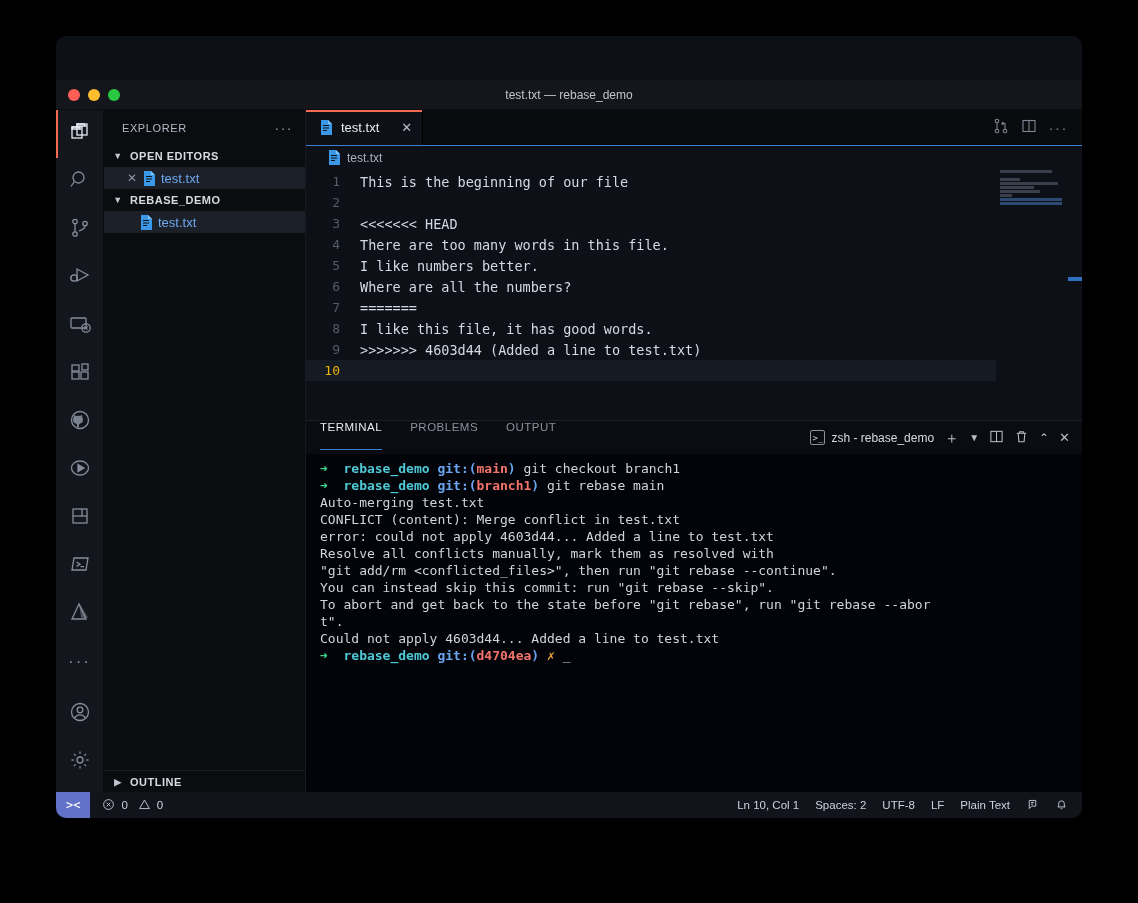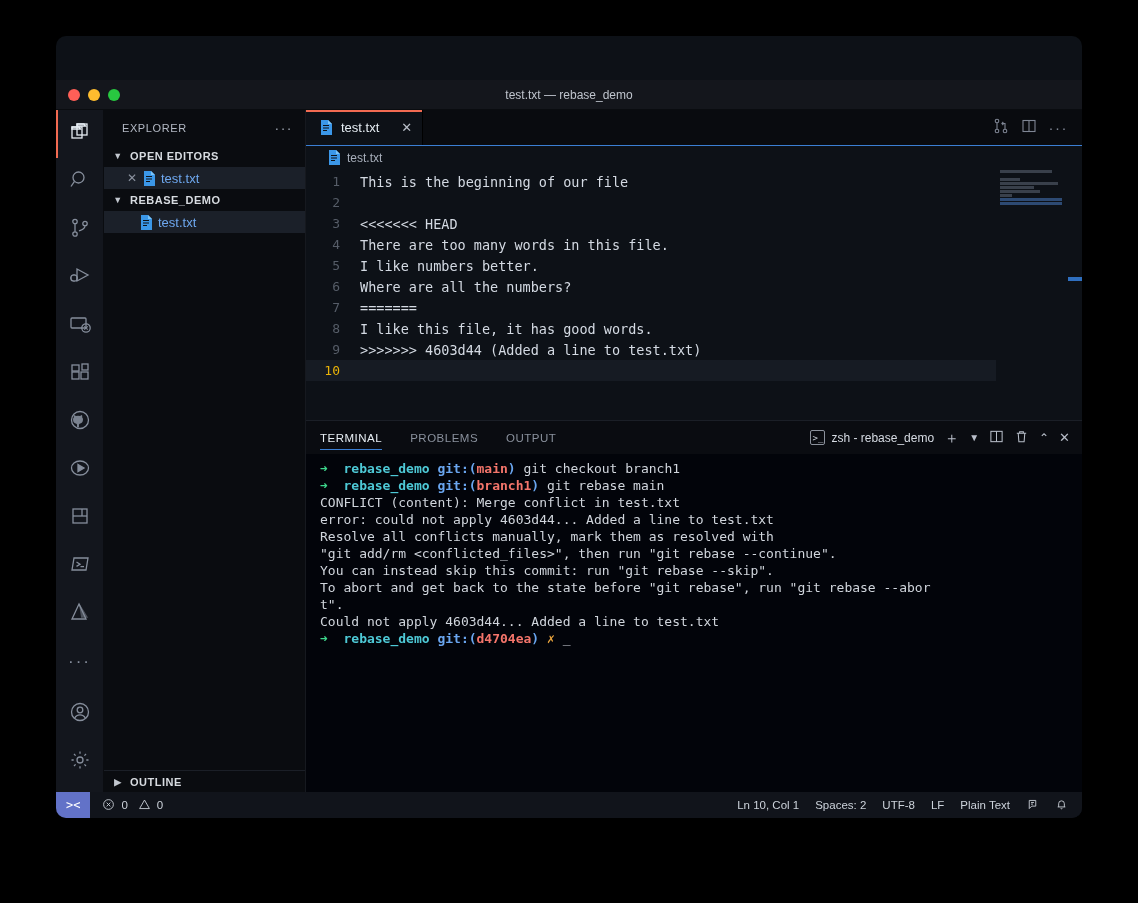--- a/index.html
+++ b/index.html
@@ -160,21 +160,21 @@
            border-top: 1px solid #1b1f27; }
   .panel-head {
     height: 33px; flex: 0 0 33px;
     display: flex; align-items: center; justify-content: space-between;
     background: #0a0c11;
     padding: 0 12px 0 14px;
   }
   .panel-tabs { display: flex; align-items: flex-end; height: 33px; gap: 0; }
   .ptab {
     font-size: 11.5px; letter-spacing: .5px; color: #8a919d;
-    padding: 0 14px; height: 33px; display:flex; align-items:center;
+    padding: 0 14px; height: 33px; display:flex; align-items:flex-start;
     position: relative;
   }
   .ptab:first-child { padding-left: 0; }
   .ptab.active { color: #e6edf3; }
   .ptab.active::after {
     content:""; position:absolute; left:0; right:14px; bottom:4px; height:1px; background:#3b7fd4;
   }
   .panel-actions { display: flex; align-items: center; gap: 10px; color: #b8bec9; font-size: 12px; }
   .term-label { display: flex; align-items: center; gap: 6px; font-size: 12px; color: #d6dbe3; }
   .term-box {
@@ -549,20 +549,21 @@
               </svg>
             </span>
             <span class="pa-ico" style="font-size:12px">⌃</span>
             <span class="pa-ico" style="font-size:13px">✕</span>
           </div>
         </div>
 
         <div class="term-body" id="term-body">
             <div class="tline"><span class="g-arrow">➜</span><span>  </span><span class="g-dir">rebase_demo</span><span> </span><span class="g-git">git:(</span><span class="g-branch">main</span><span class="g-git">)</span><span> git checkout branch1</span></div>
             <div class="tline"><span class="g-arrow">➜</span><span>  </span><span class="g-dir">rebase_demo</span><span> </span><span class="g-git">git:(</span><span class="g-branch">branch1</span><span class="g-git">)</span><span> git rebase main</span></div>
+            <div class="tline"><span>Auto-merging test.txt</span></div>
             <div class="tline"><span>CONFLICT (content): Merge conflict in test.txt</span></div>
             <div class="tline"><span>error: could not apply 4603d44... Added a line to test.txt</span></div>
             <div class="tline"><span>Resolve all conflicts manually, mark them as resolved with</span></div>
             <div class="tline"><span>"git add/rm &lt;conflicted_files&gt;", then run "git rebase --continue".</span></div>
             <div class="tline"><span>You can instead skip this commit: run "git rebase --skip".</span></div>
             <div class="tline"><span>To abort and get back to the state before "git rebase", run "git rebase --abor</span></div>
             <div class="tline"><span>t".</span></div>
             <div class="tline"><span>Could not apply 4603d44... Added a line to test.txt</span></div>
             <div class="tline"><span class="g-arrow">➜</span><span>  </span><span class="g-dir">rebase_demo</span><span> </span><span class="g-git">git:(</span><span class="g-branch">d4704ea</span><span class="g-git">)</span><span> </span><span class="g-x">✗</span><span> </span><span class="cursor-blk">_</span></div>
           </div>

